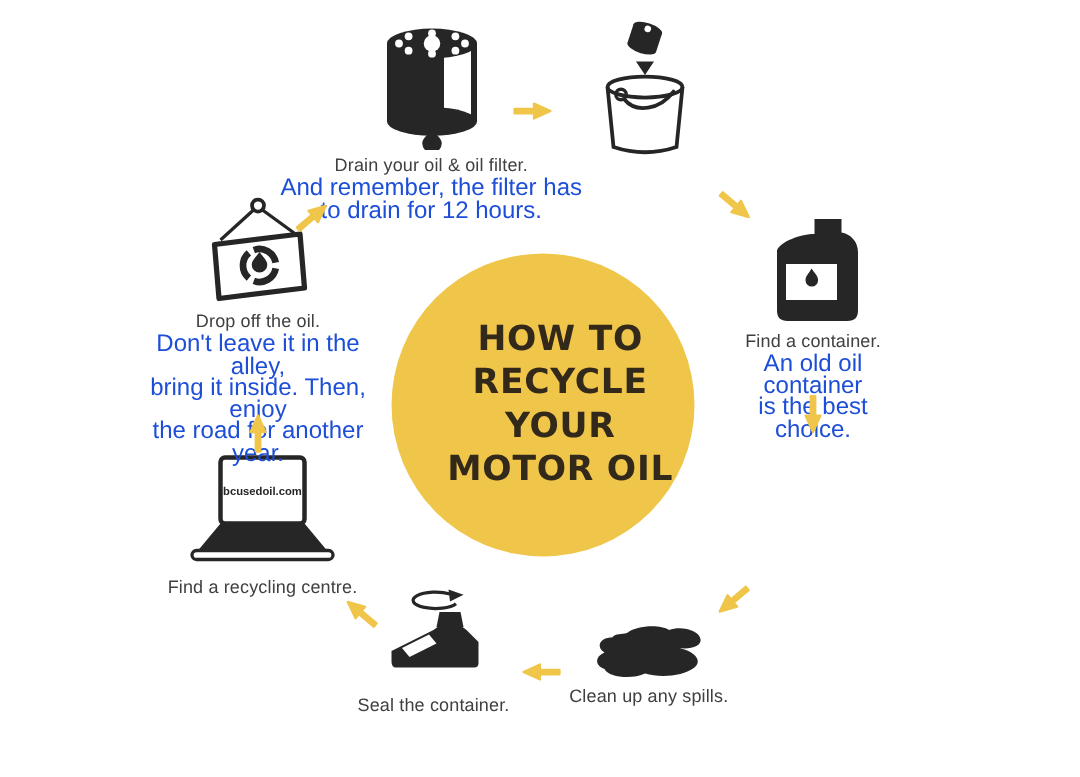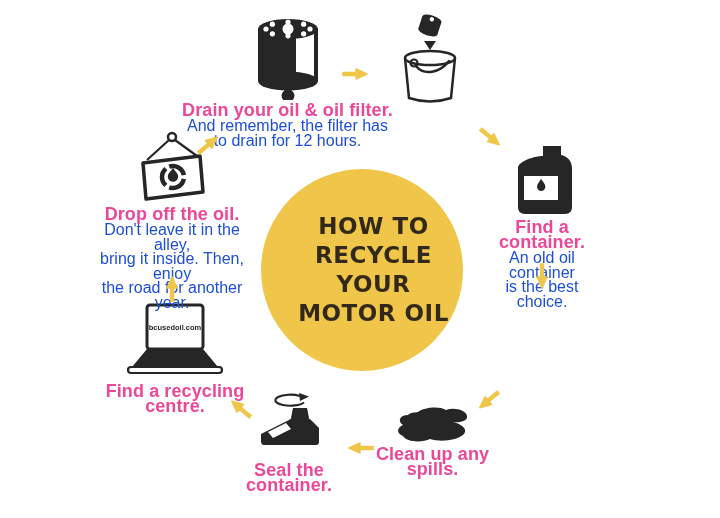--- a/index.html
+++ b/index.html
@@ -3,21 +3,21 @@
 <meta charset="utf-8">
 <style>
   html,body{margin:0;padding:0;background:#ffffff;}
   .stage{
     position:relative;width:720px;height:518px;background:#ffffff;overflow:hidden;
     font-family:"Liberation Sans", sans-serif;color:#2b2826;
   }
   .step{position:absolute;text-align:center;}
   .step svg{display:block;margin:0 auto;}
   .caption{
-    font-weight:700;font-size:18px;line-height:15px;color:#ec4899;
+    font-weight:400;font-size:12px;line-height:15px;color:#404040;
     white-space:pre-line;letter-spacing:.1px;margin-top:3px;
   }
   .sub{
     font-size:16px;line-height:14.5px;color:#1d4ed8;
     white-space:pre-line;margin-top:1px;
   }
   .circle{
     position:absolute;left:261px;top:169px;width:202px;height:202px;border-radius:50%;
     background:var(--accent_yellow,#f0c64a);
     display:flex;align-items:center;justify-content:center;
@@ -35,21 +35,21 @@
   .r220{transform:rotate(220deg);}.r270{transform:rotate(270deg);}
   .r320{transform:rotate(320deg);}
   .ink{fill:var(--ink,#262626);}
   .stroke-ink{stroke:var(--ink,#262626);fill:none;}
   .screen-text{font-family:"Liberation Sans",sans-serif;font-weight:700;font-size:7.5px;fill:var(--ink,#262626);}
   
   .s1{left:175px;top:12px;width:225px;}
   .s2{left:374px;top:14px;width:112px;}
   .s3{left:478px;top:143px;width:128px;}
   .s4{left:478px;top:291px;width:128px;}
-  .s5{left:372px;top:406px;width:121px;}
+  .s5{left:372px;top:416px;width:121px;}
   .s6{left:226px;top:392px;width:126px;}
   .s6 .caption{margin-top:17px;}
   .s7{left:95px;top:303px;width:160px;}
   .s8{left:86px;top:130px;width:172px;}
   .a1{left:342px;top:68px;} .a2{left:477px;top:131px;}
   .a3{left:529px;top:270px;}.a4{left:476px;top:394px;}
   .a5{left:348px;top:442px;}.a6{left:228px;top:403px;}
   .a7{left:159px;top:283px;}.a8{left:195px;top:139px;}
 </style>
 </head>

